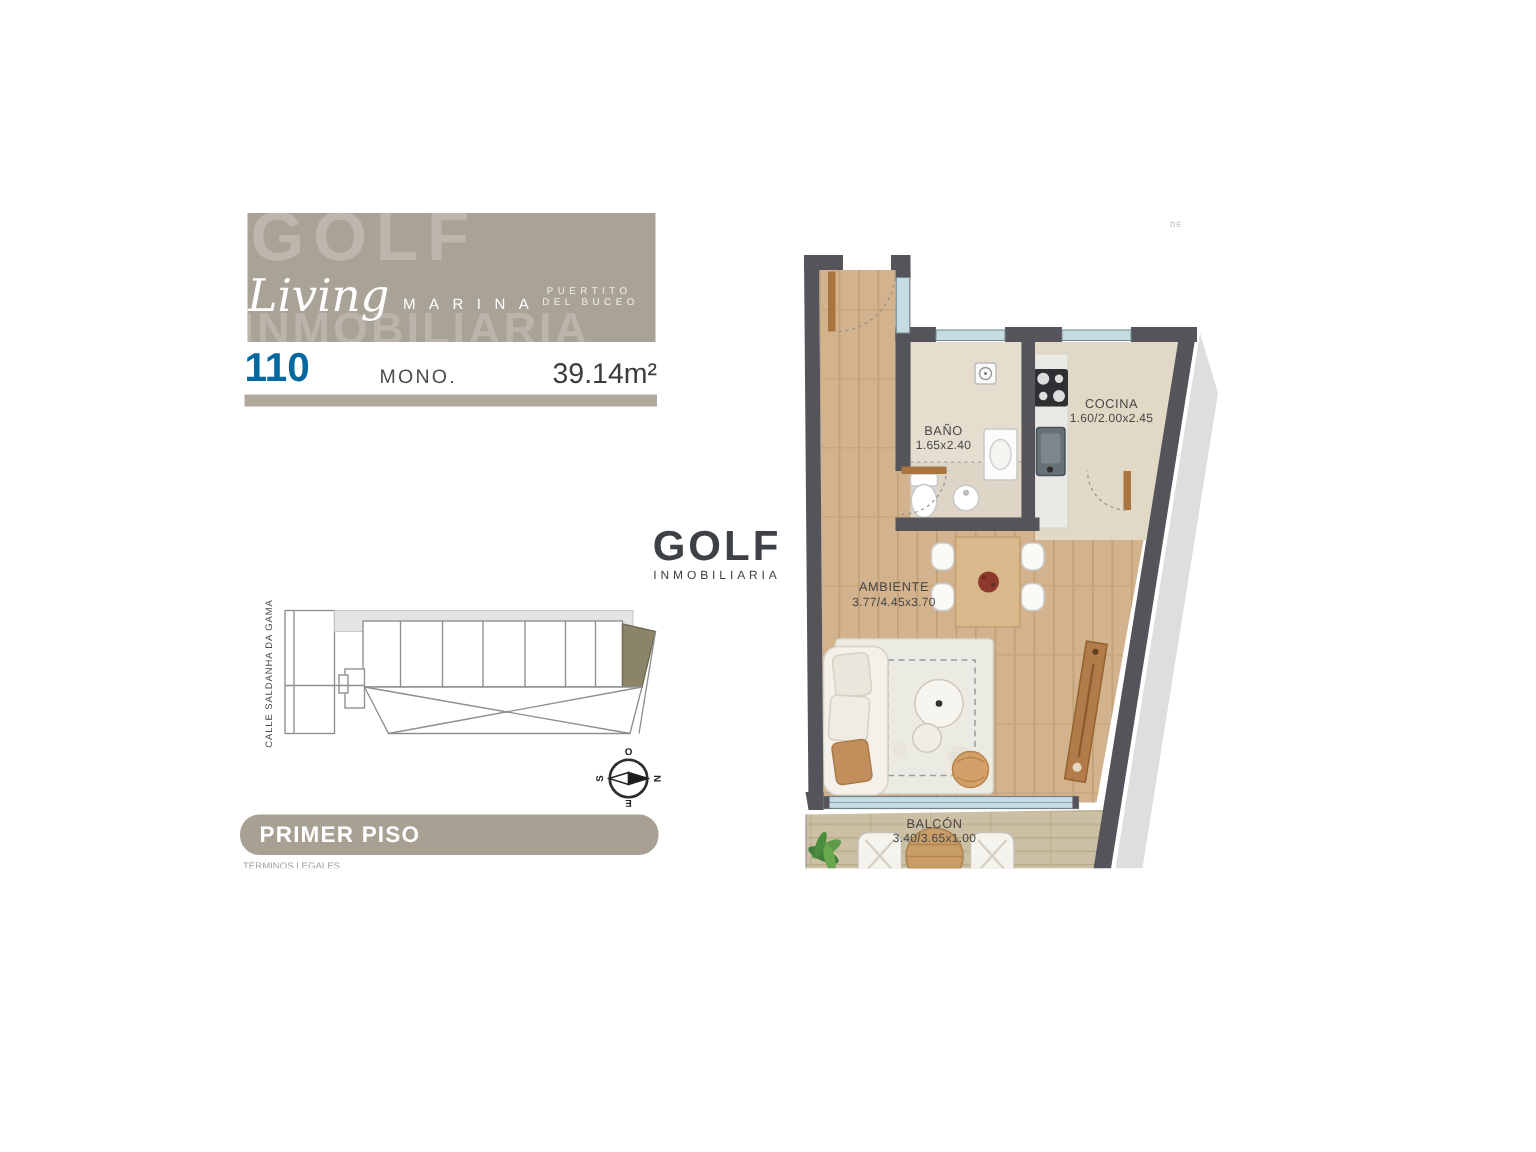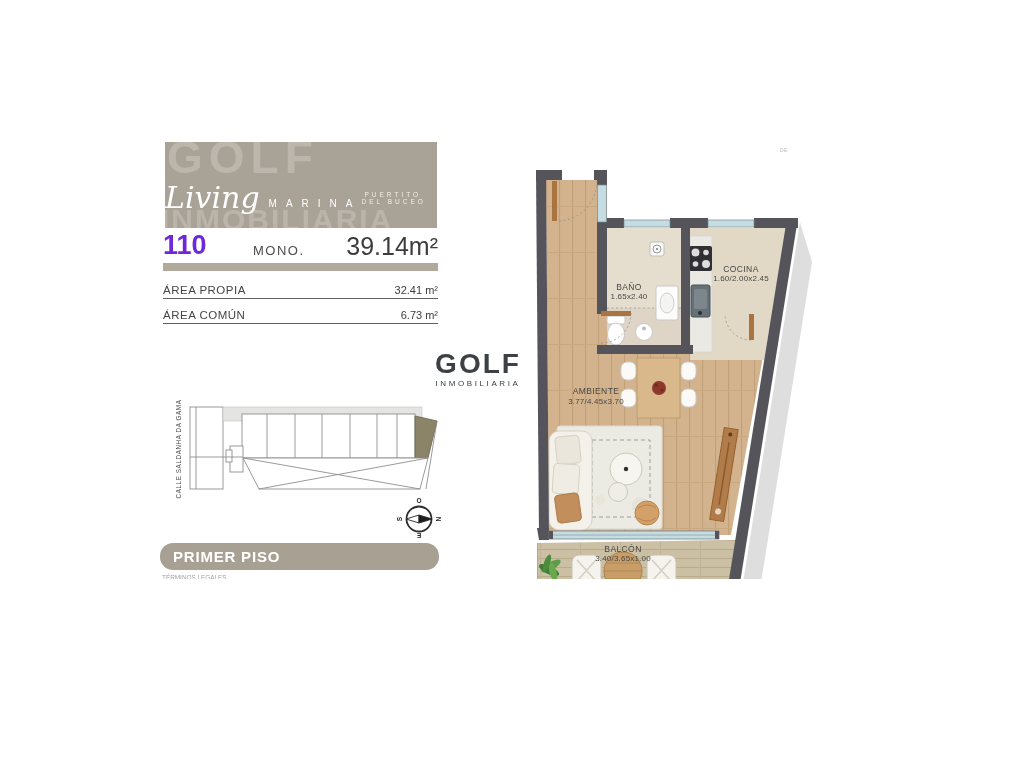--- a/index.html
+++ b/index.html
@@ -15,23 +15,23 @@
             letter-spacing:2px;color:rgba(255,255,255,.20);white-space:nowrap;}
   .logo-center{position:absolute;left:0;top:12px;width:100%;height:100%;display:flex;
             flex-direction:row;align-items:center;justify-content:flex-start;}
   .logo-script{font-family:"DejaVu Serif",serif;font-style:italic;font-size:30px;
             color:#ffffff;line-height:30px;margin-top:2px;}
   .logo-marina{font-size:10px;color:#ffffff;letter-spacing:9px;margin-top:12px;text-indent:9px;}
   .logo-tagline{font-size:6.5px;color:#f2efe8;letter-spacing:3px;margin-top:2px;text-indent:3px;}
 
   
   .unit-info{position:absolute;left:163px;top:231px;width:275px;height:30px;}
-  .unit-number{position:absolute;left:0;bottom:0;font-size:27px;font-weight:bold;color:#6d28d9;}
+  .unit-number{position:absolute;left:0;bottom:0;font-size:27px;font-weight:bold;color:#0369a1;}
   .unit-type{position:absolute;left:90px;bottom:3px;font-size:13px;color:#4c4c4c;letter-spacing:1.5px;text-align:right;}
-  .unit-area{position:absolute;right:0;bottom:0;font-size:25px;color:#3c3c3c;}
+  .unit-area{position:absolute;right:0;bottom:0;font-size:19px;color:#3c3c3c;}
   .divider-bar{position:absolute;left:163px;top:263px;width:275px;height:8px;background:#b1aa9c;}
   .area-row{position:absolute;left:163px;width:275px;height:19px;
             border-bottom:1.5px solid #606060;display:flex;justify-content:space-between;
             align-items:flex-end;padding-bottom:2px;box-sizing:content-box;}
   .area-row .lbl{font-size:11.5px;color:#454545;letter-spacing:.5px;}
   .area-row .val{font-size:11px;color:#3c3c3c;}
   .row1{top:277px;} .row2{top:302px;}
 
   
   .golf-brand{position:absolute;left:426px;top:350px;width:104px;text-align:center;}
@@ -71,28 +71,20 @@
       <div class="logo-tagline">PUERTITO DEL BUCEO</div>
     </div>
   </div>
 
   <div class="unit-info">
     <span class="unit-number">110</span>
     <span class="unit-type">MONO.</span>
     <span class="unit-area">39.14m²</span>
   </div>
   <div class="divider-bar"></div>
-  <div class="area-row row1">
-    <span class="lbl">ÁREA PROPIA</span>
-    <span class="val">32.41 m²</span>
-  </div>
-  <div class="area-row row2">
-    <span class="lbl">ÁREA COMÚN</span>
-    <span class="val">6.73 m²</span>
-  </div>
 
   <div class="golf-brand">
     <div class="golf-name">GOLF</div>
     <div class="golf-sub">INMOBILIARIA</div>
   </div>
 
   <svg style="position:absolute;left:160px;top:395px;" width="290" height="160" viewBox="160 395 290 160">
     <text class="kp-street" x="181" y="449" text-anchor="middle" transform="rotate(-90 181 449)">CALLE SALDANHA DA GAMA</text>
     <g stroke="#8e8e8e" stroke-width="0.9" fill="none">
       <rect x="190" y="407" width="33" height="82" fill="#ffffff"></rect>

